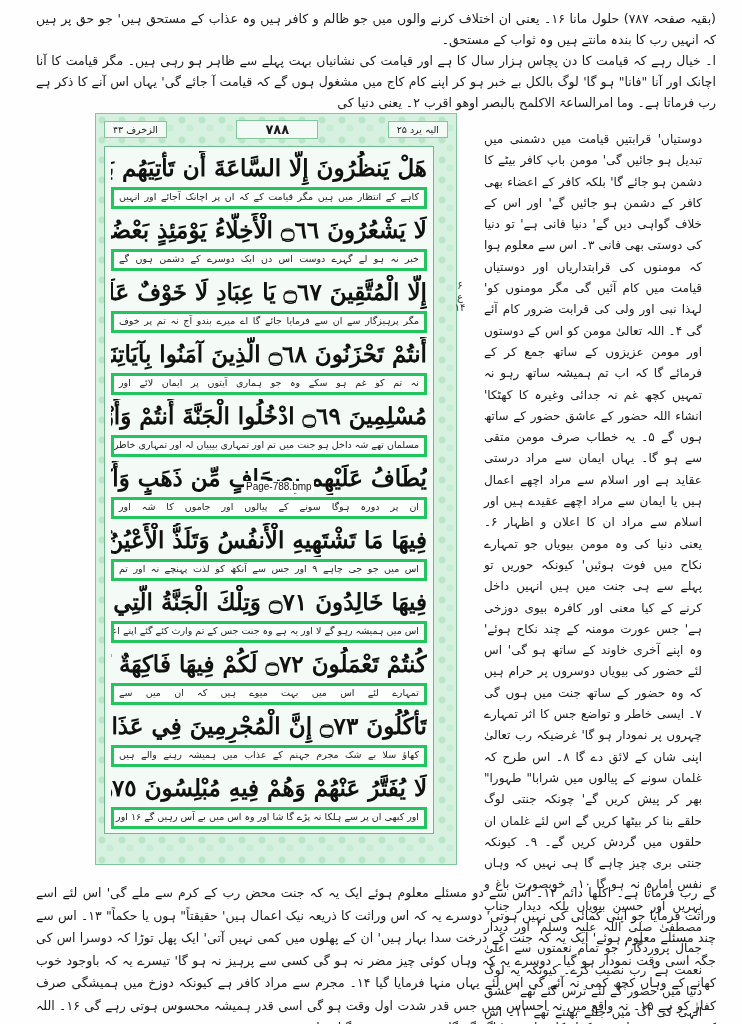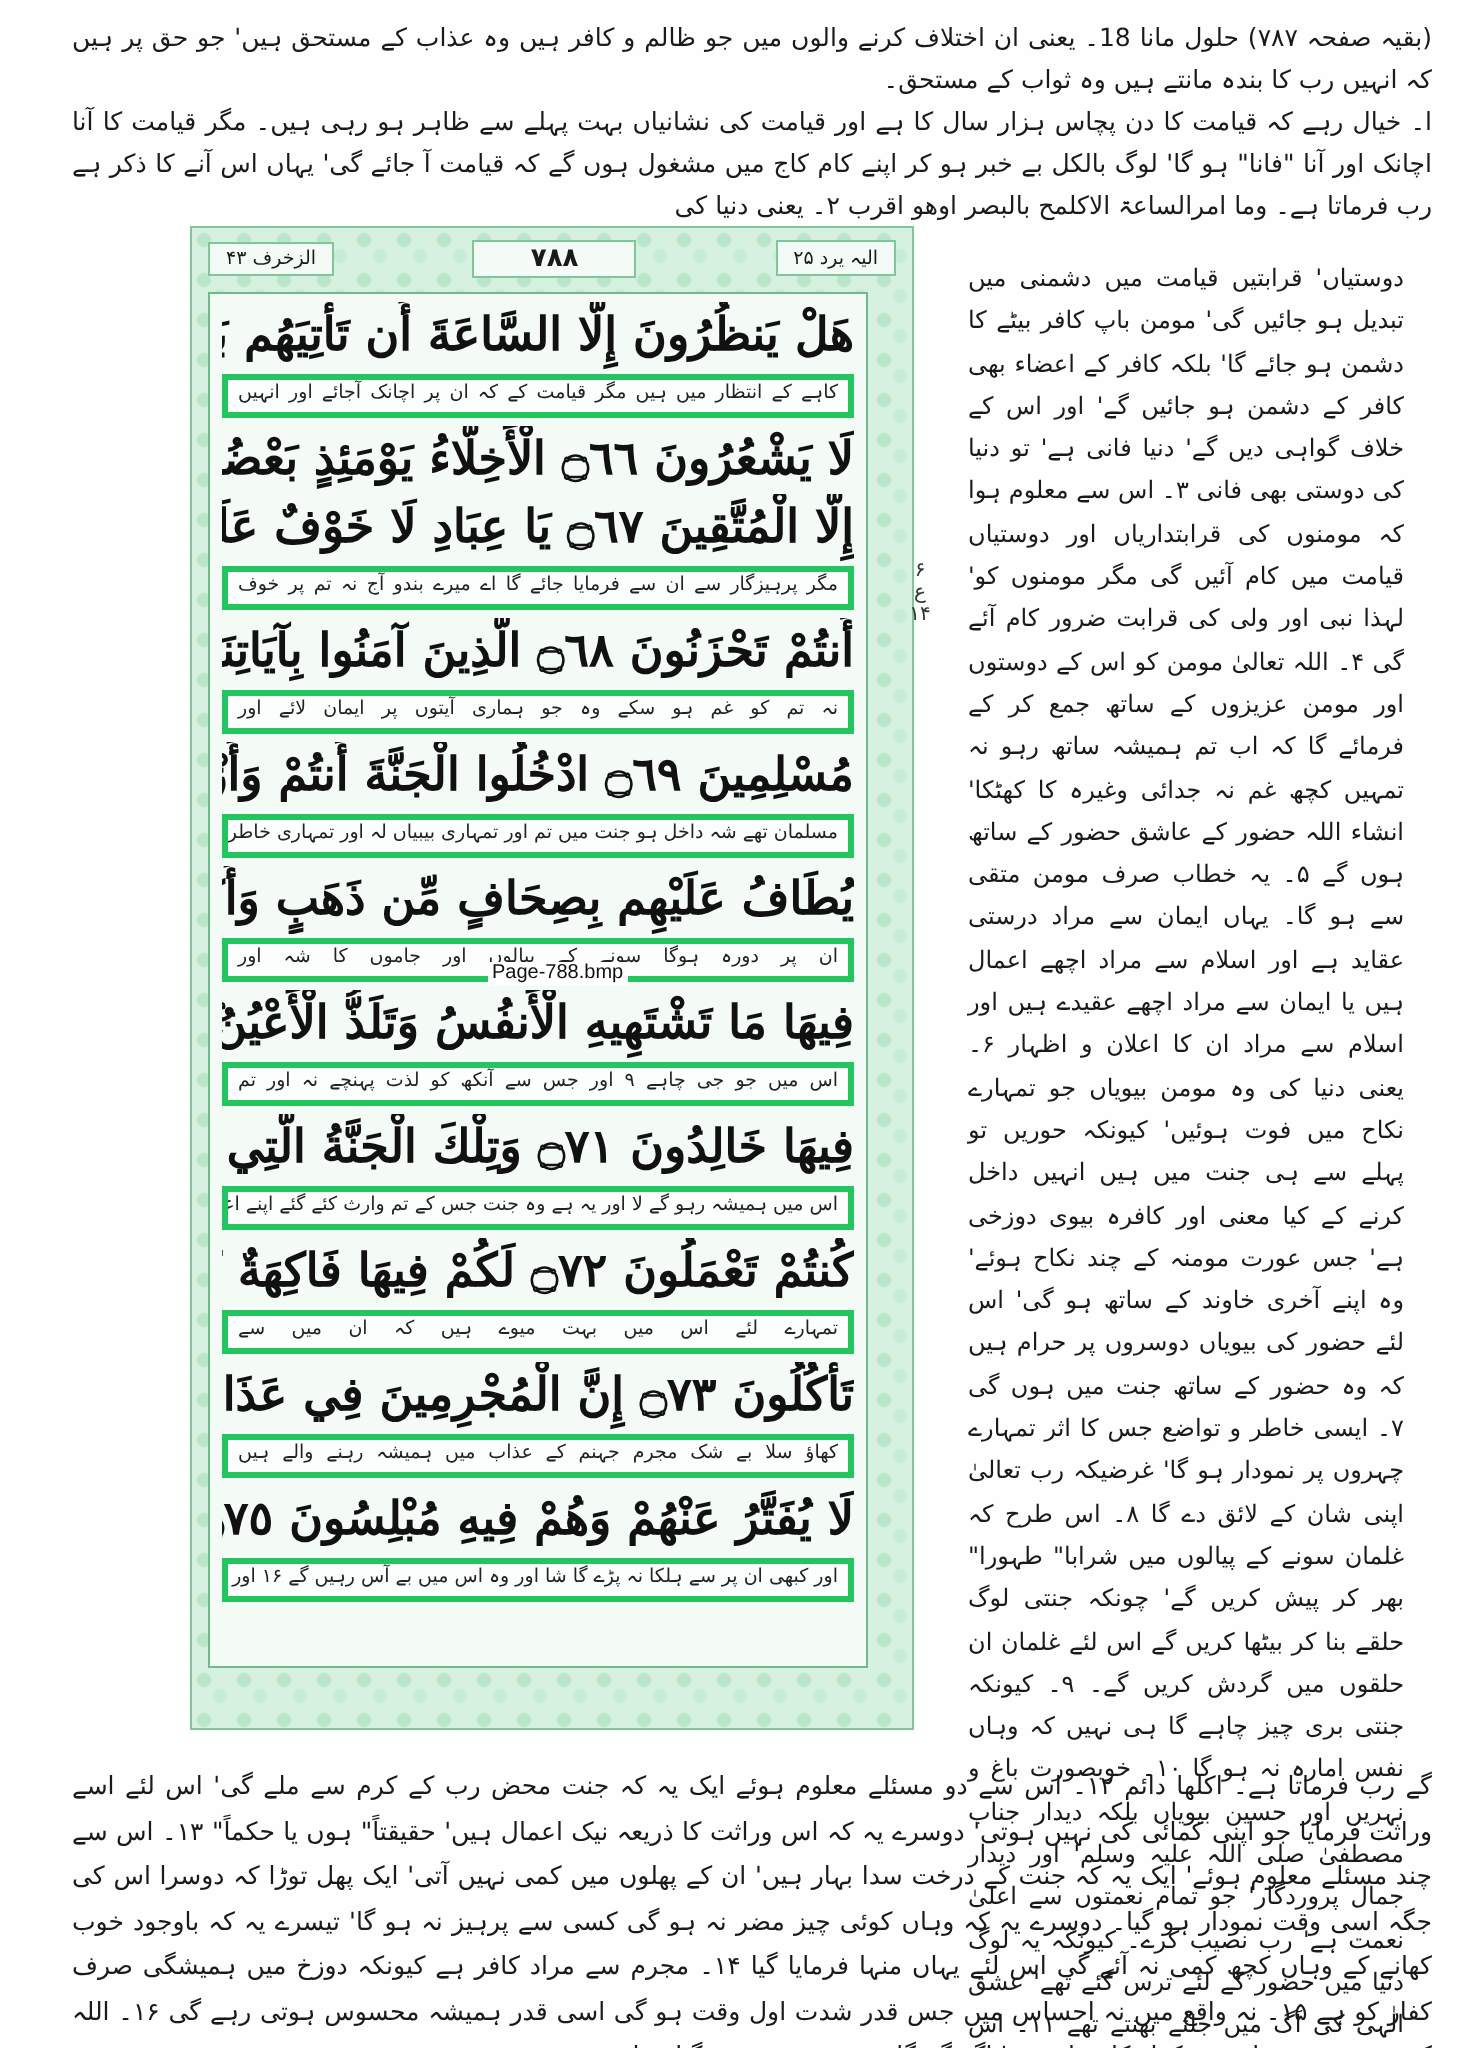--- a/index.html
+++ b/index.html
@@ -25,35 +25,36 @@
   .bottom-note{position:absolute;left:36px;top:882px;width:680px;font-size:12.5px;line-height:22.5px;}
   .bottom-note p{margin:0;}
   .tooltip{position:absolute;left:244px;top:481px;background:#ffffff;color:#111;font-size:10px;font-family:"Liberation Sans",sans-serif;padding:0 2px;line-height:12px;}
 </style>
 </head>
 <body>
 
 <div>
 
   <div class="top-note rtl">
-    <p>(بقیہ صفحہ ۷۸۷) حلول مانا 18۔ یعنی ان اختلاف کرنے والوں میں جو ظالم و کافر ہیں وہ عذاب کے مستحق ہیں' جو حق پر ہیں کہ انہیں رب کا بندہ مانتے ہیں وہ ثواب کے مستحق۔</p>
+    <p>(بقیہ صفحہ ۷۸۷) حلول مانا ۱۶۔ یعنی ان اختلاف کرنے والوں میں جو ظالم و کافر ہیں وہ عذاب کے مستحق ہیں' جو حق پر ہیں کہ انہیں رب کا بندہ مانتے ہیں وہ ثواب کے مستحق۔</p>
     <p>ا۔ خیال رہے کہ قیامت کا دن پچاس ہزار سال کا ہے اور قیامت کی نشانیاں بہت پہلے سے ظاہر ہو رہی ہیں۔ مگر قیامت کا آنا اچانک اور آنا "فانا" ہو گا' لوگ بالکل بے خبر ہو کر اپنے کام کاج میں مشغول ہوں گے کہ قیامت آ جائے گی' یہاں اس آنے کا ذکر ہے رب فرماتا ہے۔ وما امرالساعۃ الاکلمح بالبصر اوھو اقرب ۲۔ یعنی دنیا کی</p>
   </div>
 
   <div class="frame">
     <div class="frame-header">
       <span class="hdr-box">الزخرف ۴۳</span>
       <span class="hdr-box hdr-page">۷۸۸</span>
       <span class="hdr-box">الیہ یرد ۲۵</span>
     </div>
 
     <div class="inner">
       <div class="verse">هَلْ يَنظُرُونَ إِلَّا السَّاعَةَ أَن تَأْتِيَهُم بَغْتَةً وَهُمْ</div>
       <div class="trans">کاہے کے انتظار میں ہیں مگر قیامت کے کہ ان پر اچانک آجائے اور انہیں</div>
       <div class="verse">لَا يَشْعُرُونَ ۝٦٦ الْأَخِلَّاءُ يَوْمَئِذٍ بَعْضُهُمْ لِبَعْضٍ عَدُوٌّ</div>
+      <div class="trans">خبر نہ ہو لے گہرے دوست اس دن ایک دوسرے کے دشمن ہوں گے</div>
       <div class="verse">إِلَّا الْمُتَّقِينَ ۝٦٧ يَا عِبَادِ لَا خَوْفٌ عَلَيْكُمُ الْيَوْمَ وَلَا</div>
       <div class="trans">مگر پرہیزگار سے ان سے فرمایا جائے گا اے میرے بندو آج نہ تم پر خوف</div>
       <div class="verse">أَنتُمْ تَحْزَنُونَ ۝٦٨ الَّذِينَ آمَنُوا بِآيَاتِنَا وَكَانُوا</div>
       <div class="trans">نہ تم کو غم ہو سکے وہ جو ہماری آیتوں پر ایمان لائے اور</div>
       <div class="verse">مُسْلِمِينَ ۝٦٩ ادْخُلُوا الْجَنَّةَ أَنتُمْ وَأَزْوَاجُكُمْ تُحْبَرُونَ</div>
       <div class="trans">مسلمان تھے شہ داخل ہو جنت میں تم اور تمہاری بیبیاں لہ اور تمہاری خاطریں ہوتی ہیں</div>
       <div class="verse">يُطَافُ عَلَيْهِم بِصِحَافٍ مِّن ذَهَبٍ وَأَكْوَابٍ ۖ وَ</div>
       <div class="trans">ان پر دورہ ہوگا سونے کے پیالوں اور جاموں کا شہ اور</div>
       <div class="verse">فِيهَا مَا تَشْتَهِيهِ الْأَنفُسُ وَتَلَذُّ الْأَعْيُنُ ۖ وَأَنتُمْ</div>
       <div class="trans">اس میں جو جی چاہے ۹ اور جس سے آنکھ کو لذت پہنچے نہ اور تم</div>

